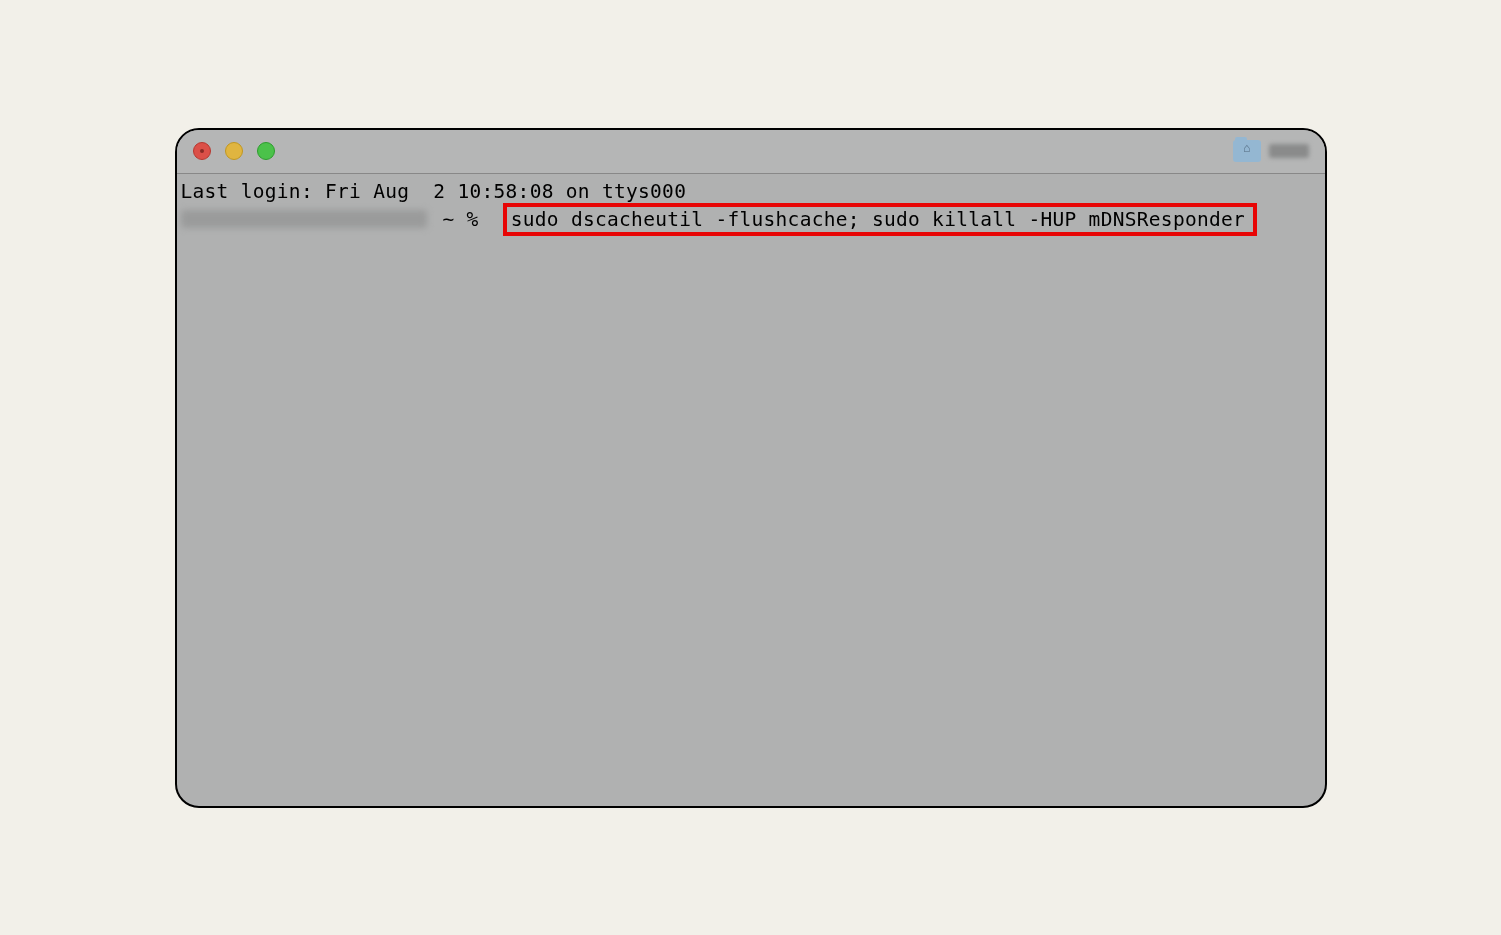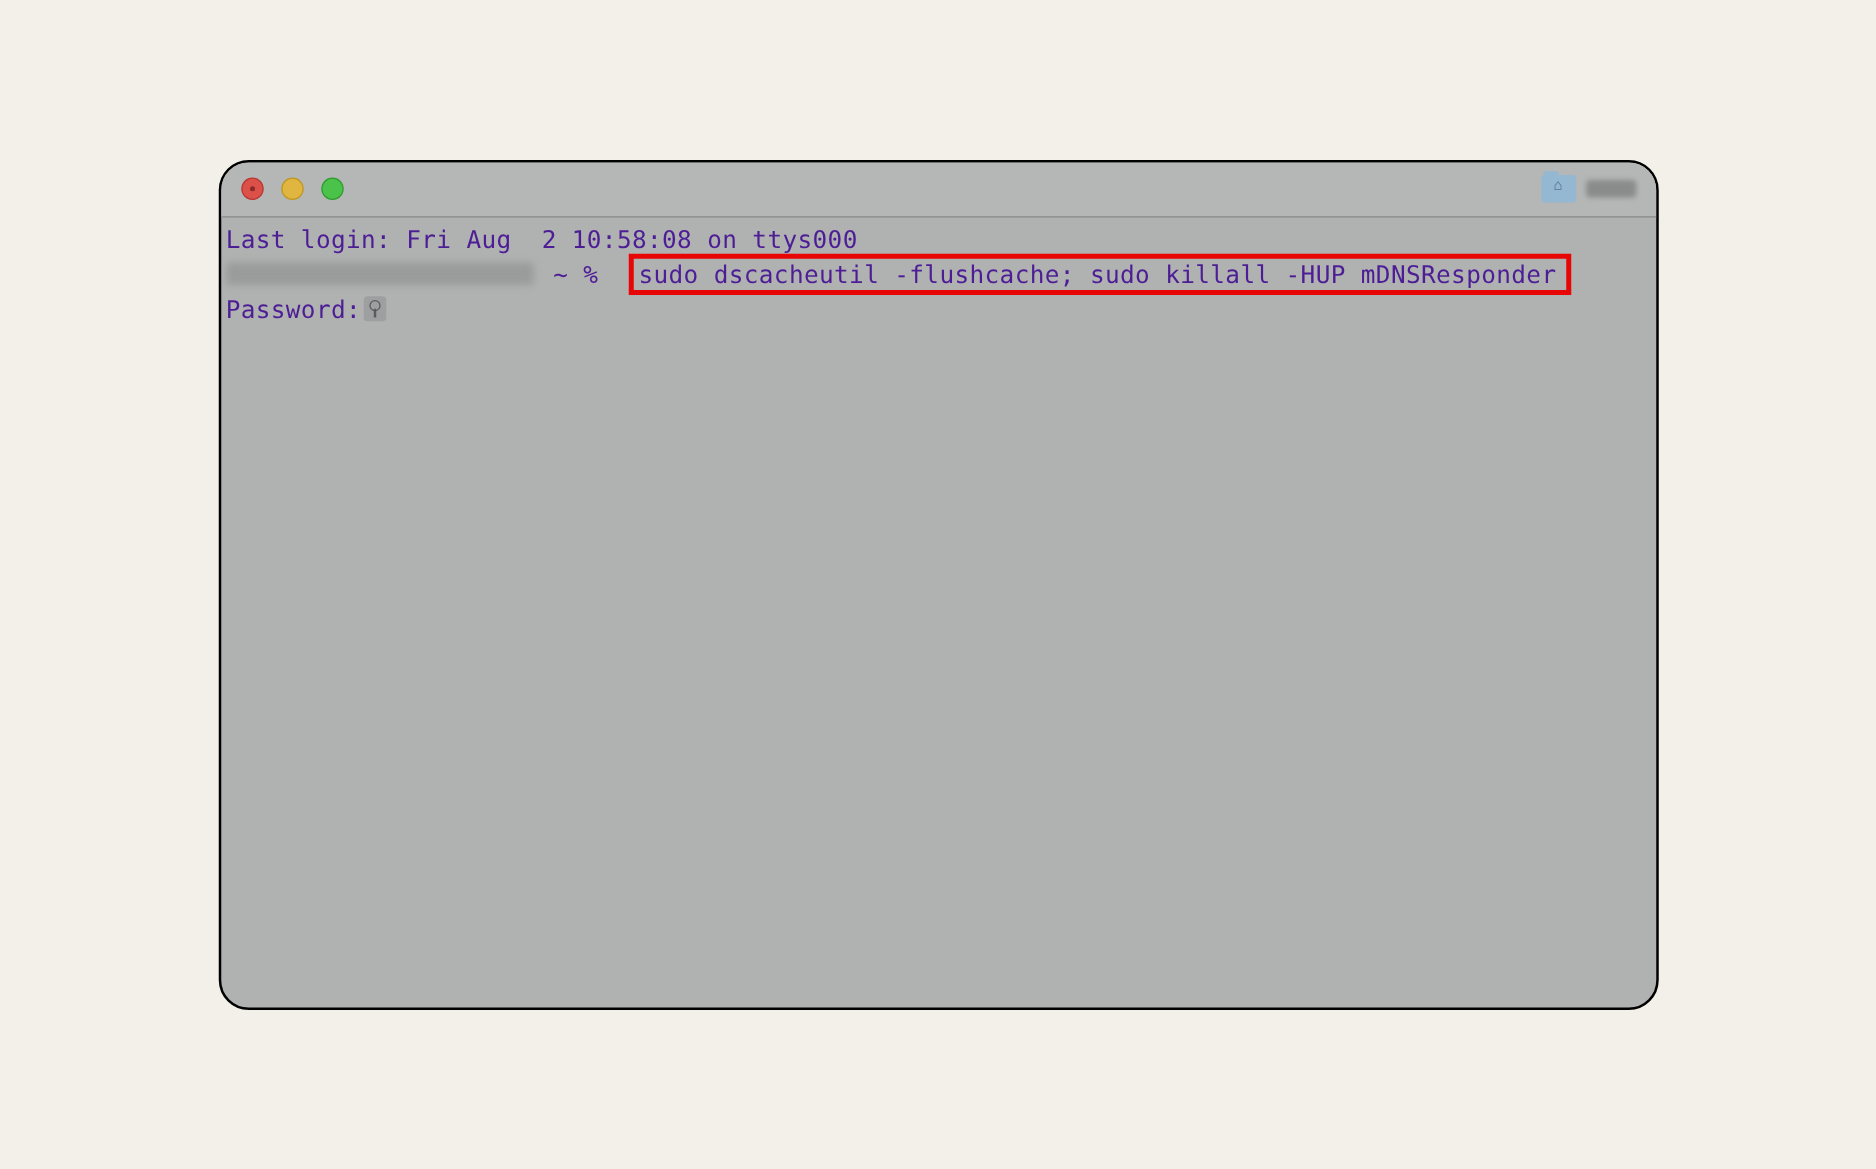--- a/index.html
+++ b/index.html
@@ -109,21 +109,21 @@
       width: 40px;
       height: 14px;
       background: #8a8b8b;
       border-radius: 3px;
       filter: blur(2px);
     }
     .terminal-body {
       padding: 6px 4px;
       font-size: 19.5px;
       line-height: 23px;
-      color: #4c1d95;
+      color: #000000;
       letter-spacing: 0.3px;
     }
     .line {
       white-space: pre;
       display: flex;
       align-items: center;
       flex-wrap: nowrap;
     }
     .blurred-user {
       display: inline-block;
@@ -188,17 +188,14 @@
     <div class="title-bar-right">
       <div class="folder-icon"></div>
       <div class="blurred-title"></div>
     </div>
   </div>
   <div class="terminal-body">
     <div class="line">Last login: Fri Aug  2 10:58:08 on ttys000</div>
     <div class="line">
       <span class="blurred-user"></span><span> ~ % </span><span class="highlight-box">sudo dscacheutil -flushcache; sudo killall -HUP mDNSResponder</span>
     </div>
-    <div class="line">
-      <span>Password:</span><span class="key-icon"></span>
-    </div>
   </div>
 </div>
 
 </body></html>

